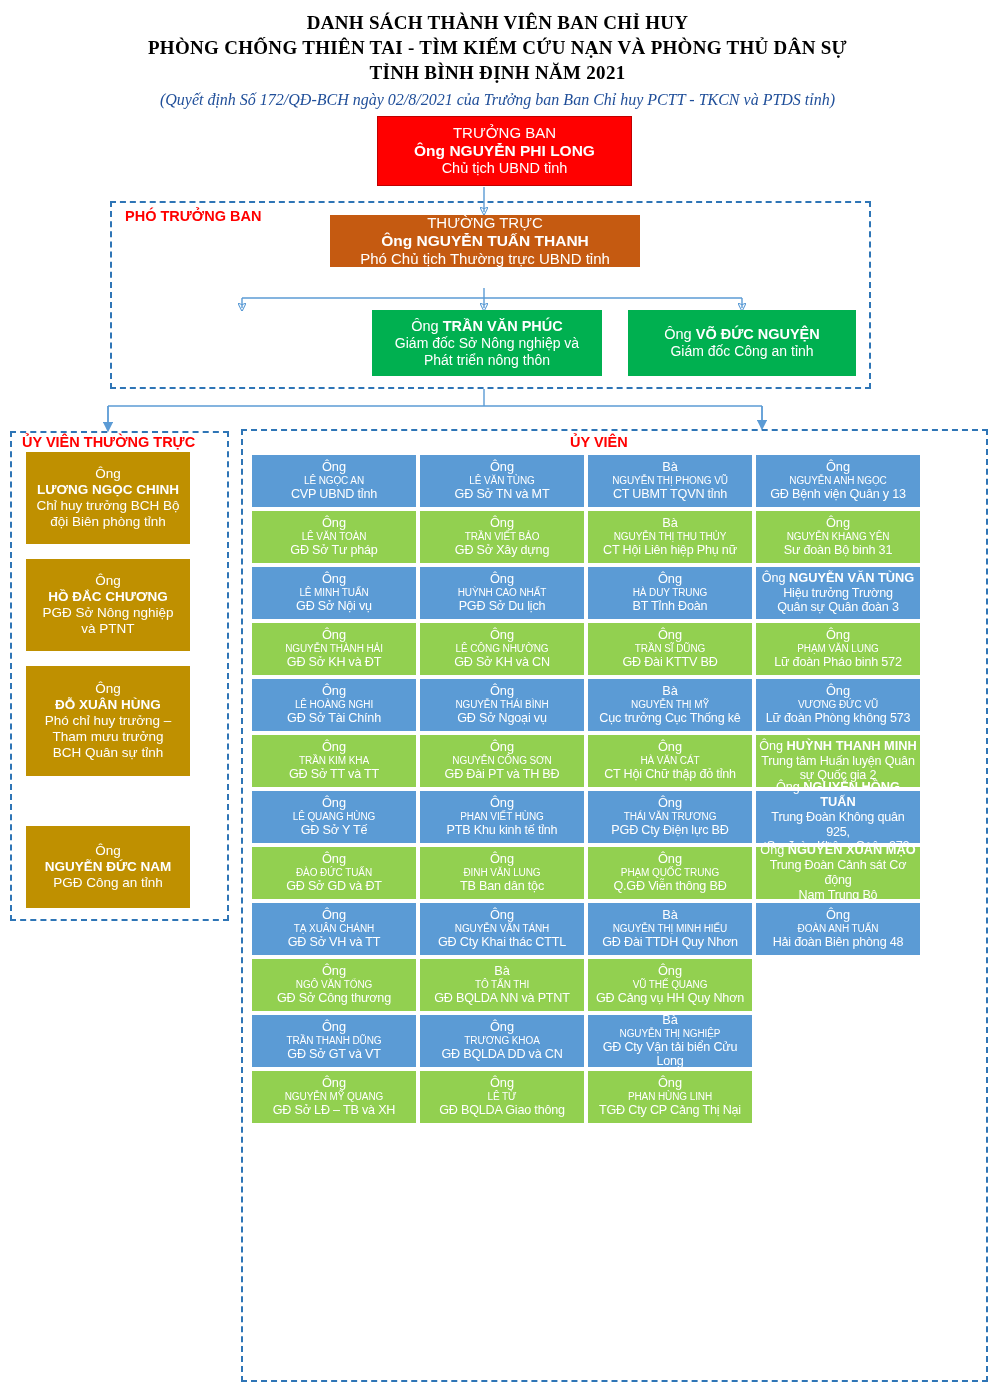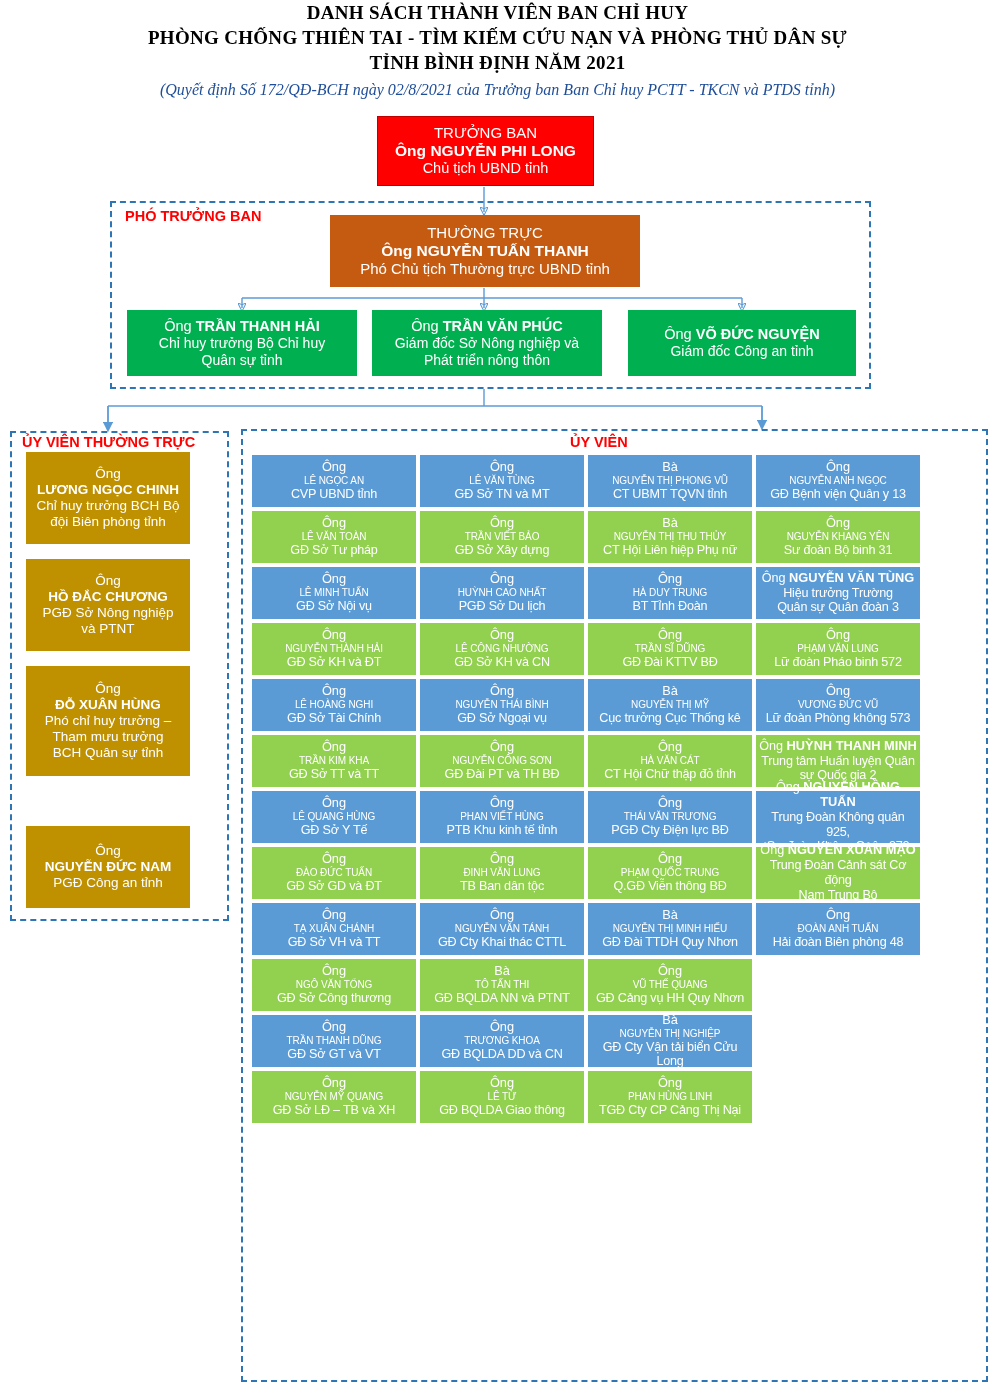--- a/index.html
+++ b/index.html
@@ -10,21 +10,21 @@
   }
   #page {
     position: relative;
     width: 995px;
     height: 1393px;
     background: #ffffff;
     overflow: hidden;
   }
 
   
-  .titles { text-align: center; }
+  .titles { padding-top: 10px; text-align: center; }
   .title-line {
     font-family: "Liberation Serif", serif;
     font-weight: bold;
     color: #000000;
     font-size: 19px;
     letter-spacing: .3px;
     line-height: 25px;
   }
   .subtitle {
     font-family: "Liberation Serif", serif;
@@ -44,30 +44,30 @@
     flex-direction: column;
     justify-content: center;
     align-items: center;
     line-height: 1.18;
   }
   .box .l1 { font-size: 14.5px; font-weight: normal; }
   .box .l2 { font-size: 14.5px; font-weight: bold; text-align: right; }
   .box .l3 { font-size: 14px; font-weight: normal; }
 
   #chief {
-    left: 377px; top: 116px; width: 217px; height: 70px;
+    left: 377px; top: 116px; width: 255px; height: 70px;
     background: #FF0000;
     border: 1px solid #C00000;
   }
   #chief .l1 { font-size: 15px; }
   #chief .l2 { font-size: 15.5px; }
   #chief .l3 { font-size: 14.5px; }
 
   #standing {
-    left: 330px; top: 215px; width: 310px; height: 72px;
+    left: 330px; top: 215px; width: 310px; height: 52px;
     background: #C55A11;
   }
   #standing .l1 { font-size: 15px; }
   #standing .l2 { font-size: 15.5px; }
   #standing .l3 { font-size: 15px; }
 
   .deputy {
     background: #00B050;
     height: 66px;
     top: 310px;
@@ -198,28 +198,20 @@
 
   <div class="box" id="standing">
     <div class="l1">THƯỜNG TRỰC</div>
     <div class="l2">
       <span>Ông</span>
       <span>NGUYỄN TUẤN THANH</span>
     </div>
     <div class="l3">Phó Chủ tịch Thường trực UBND tỉnh</div>
   </div>
 
-  <div class="box deputy" id="deputy-0">
-    <div class="nm">
-      <span>Ông</span>
-      <b>TRẦN THANH HẢI</b>
-    </div>
-    <div class="rl">Chỉ huy trưởng Bộ Chỉ huy</div>
-    <div class="rl">Quân sự tỉnh</div>
-  </div>
 
   <div class="box deputy" id="deputy-1">
     <div class="nm">
       <span>Ông</span>
       <b>TRẦN VĂN PHÚC</b>
     </div>
     <div class="rl">Giám đốc Sở Nông nghiệp và</div>
     <div class="rl">Phát triển nông thôn</div>
   </div>
 

